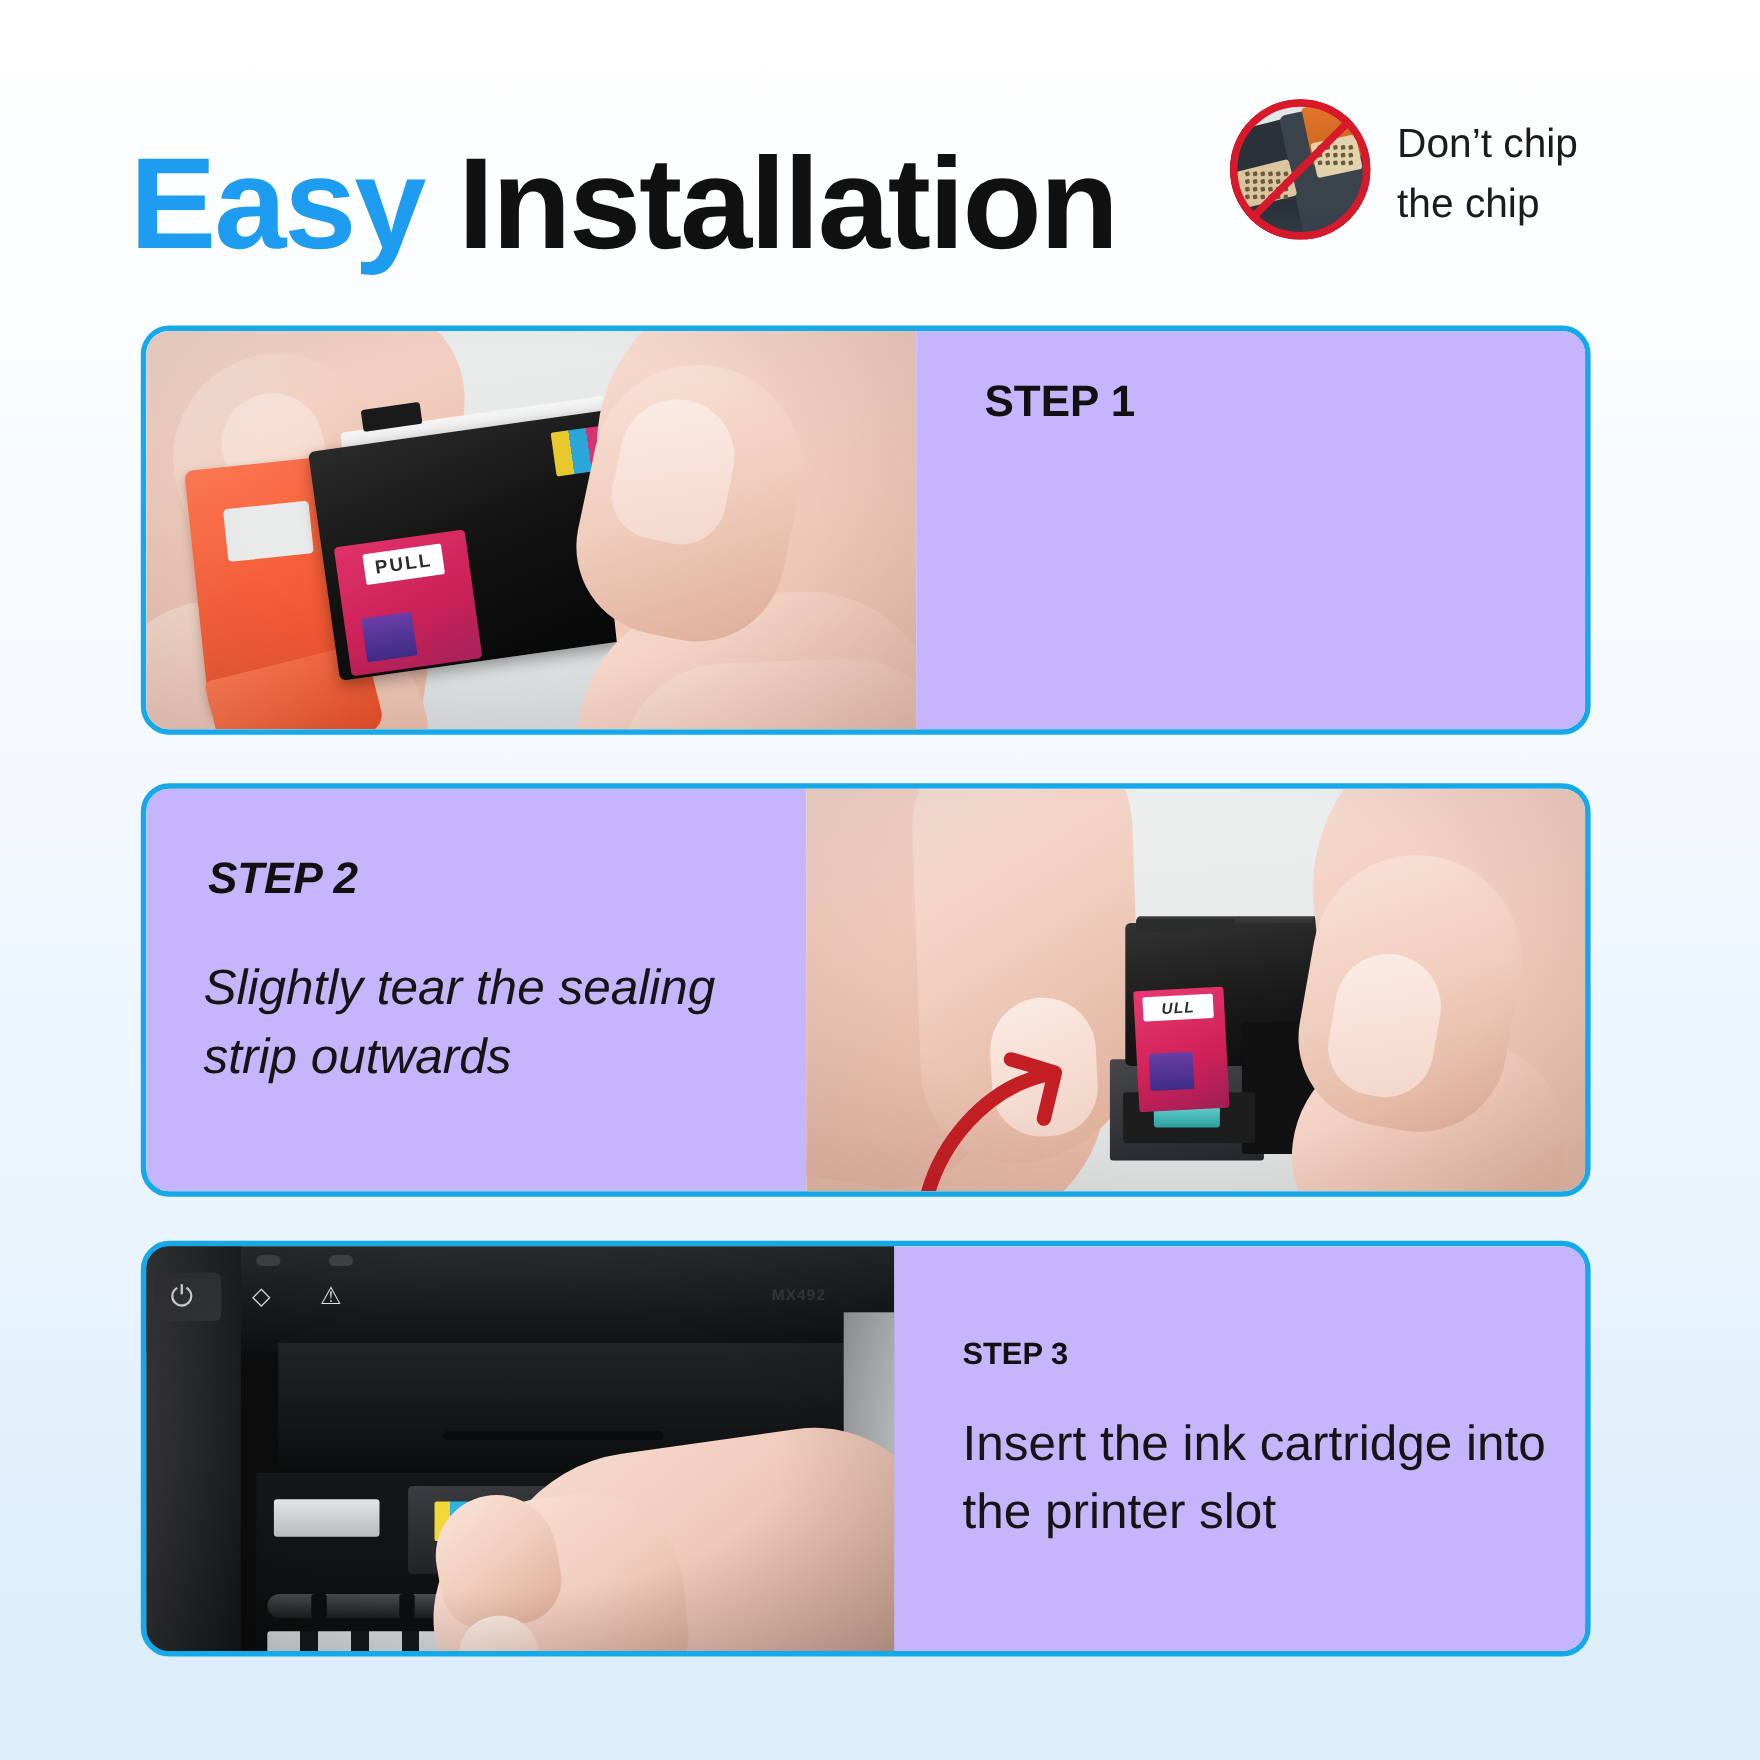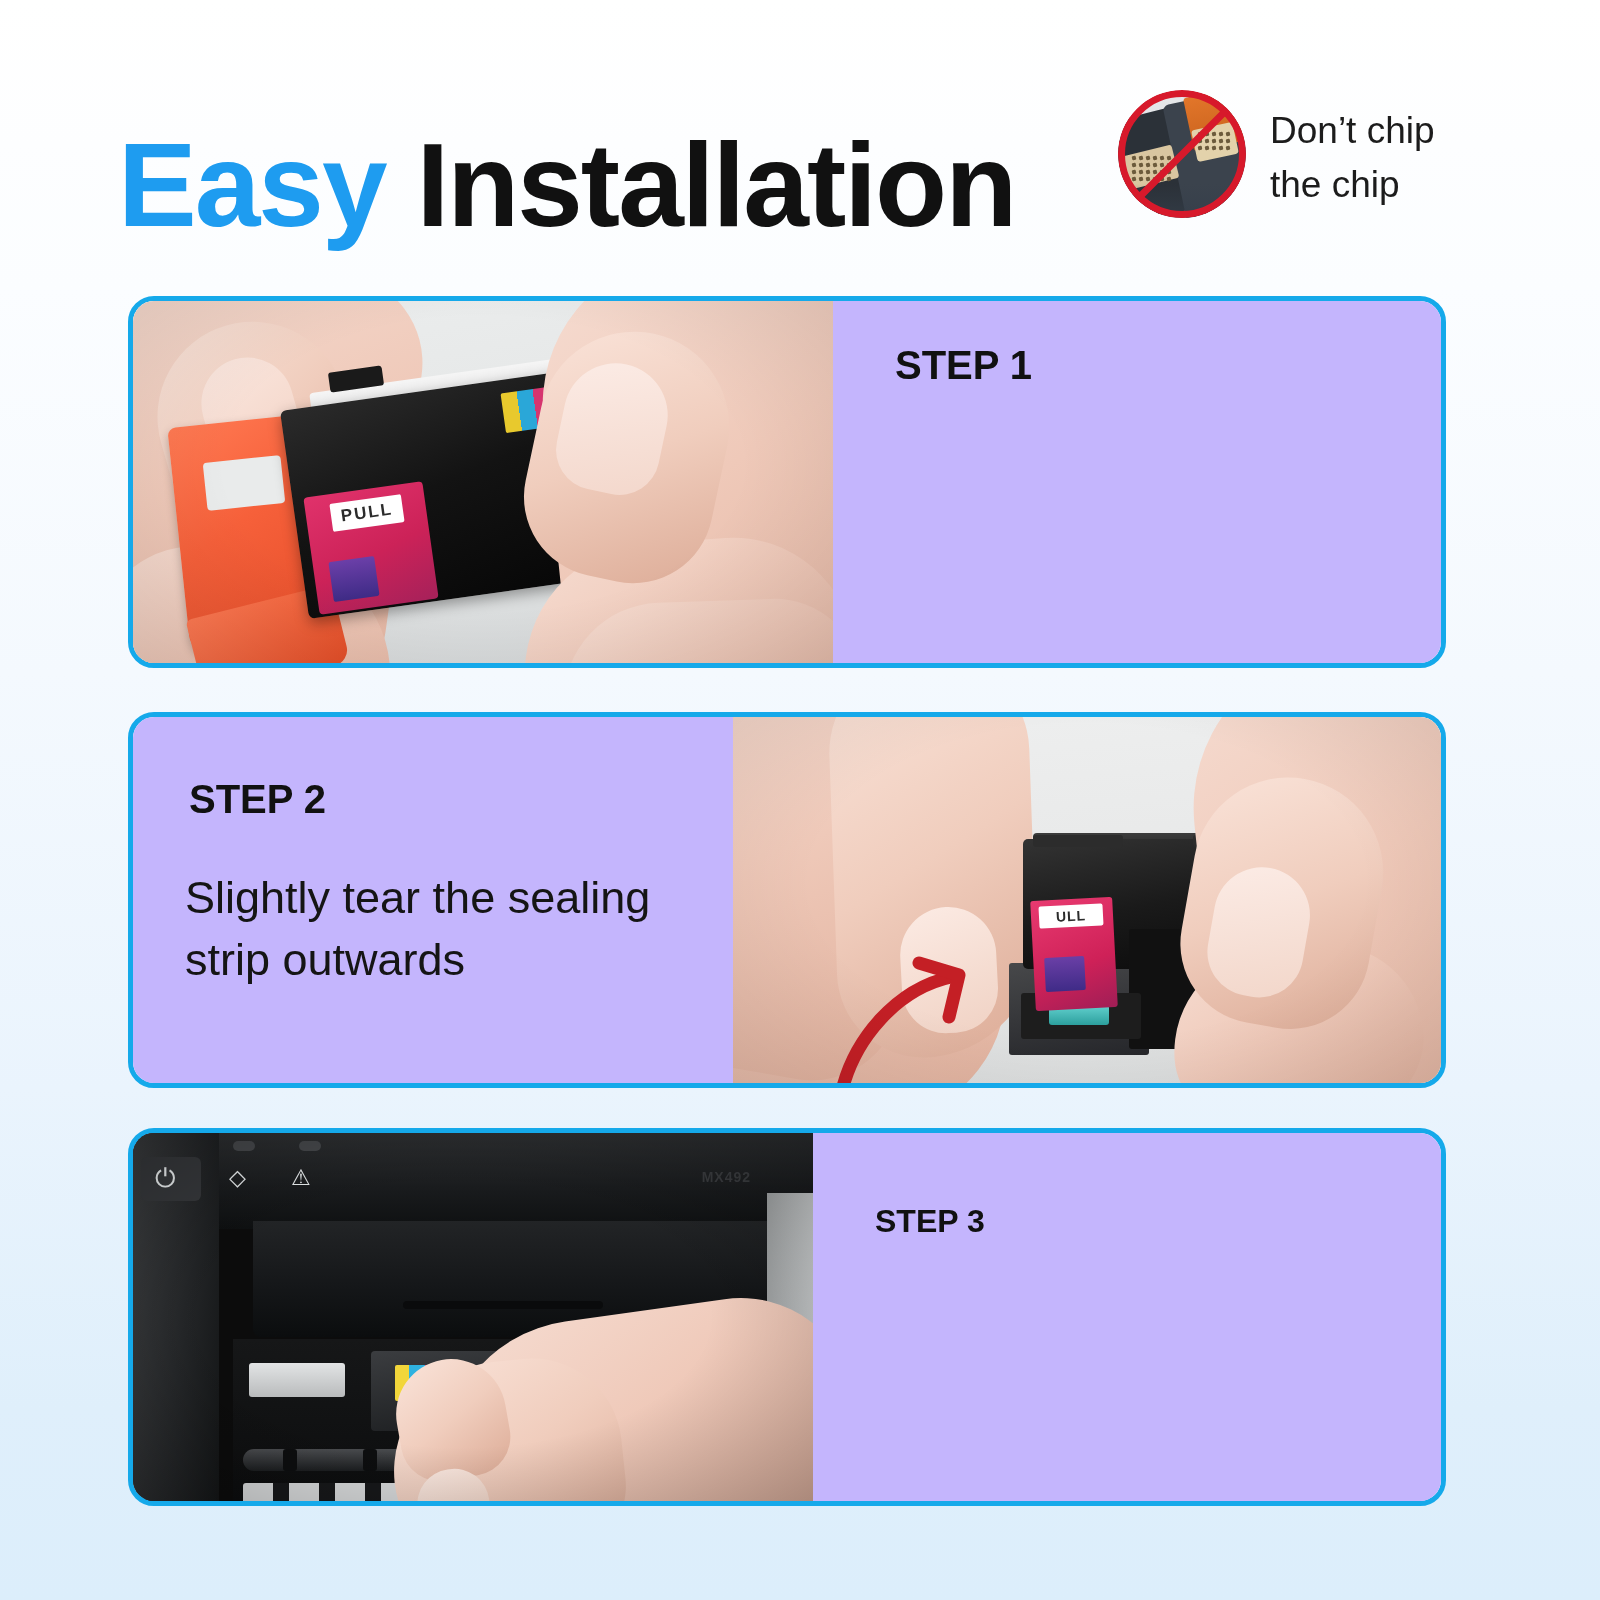--- a/index.html
+++ b/index.html
@@ -41,38 +41,38 @@
     font-size:37px;line-height:54px;color:#1c1c1c;font-weight:normal;
   }
 
   
   .panel{
     position:absolute;background:#ffffff;
     border:5px solid #15a9ea;border-radius:26px;
     box-sizing:border-box;overflow:hidden;display:flex;
   }
   #panel1{left:128px;top:296px;width:1318px;height:372px;}
-  #panel2{left:128px;top:712px;width:1318px;height:376px;}
+  #panel2{left:128px;top:712px;width:1318px;height:376px;font-style:italic;}
   #panel3{left:128px;top:1128px;width:1318px;height:378px;}
 
   .photo{position:relative;overflow:hidden;flex:0 0 auto;background:#d9dcdd;}
   .textcell{position:relative;flex:1 1 auto;background:#c4b5fd;}
   .step-head{
     position:absolute;font-weight:bold;color:#111111;white-space:nowrap;
   }
   .step-body{position:absolute;color:#151515;font-weight:normal;}
 
   
   #p1-head{left:62px;top:42px;font-size:40px;}
   #p1-body{left:62px;top:110px;width:430px;font-size:45px;line-height:62px;}
   
   #p2-head{left:56px;top:60px;font-size:40px;}
   #p2-body{left:52px;top:150px;width:560px;font-size:45px;line-height:62px;}
   
-  #p3-head{left:62px;top:70px;font-size:32px;}
+  #p3-head{left:62px;top:82px;font-size:28px;}
   #p3-body{left:62px;top:148px;width:540px;font-size:45px;line-height:62px;}
 
   
   .ph1{width:700px;height:100%;background:linear-gradient(170deg,#eceeee 0%,#e3e5e5 50%,#d4d7d8 100%);}
   .sk{position:absolute;background:linear-gradient(150deg,#f6ddd2 0%,#efc9b9 45%,#e0b09c 100%);}
   .sk2{position:absolute;background:linear-gradient(150deg,#fae4da 0%,#f0cdbd 50%,#dcab96 100%);}
   .h1-lhand{left:-60px;top:-40px;width:330px;height:470px;border-radius:140px 90px 120px 160px;transform:rotate(8deg);}
   .h1-lthumb{left:30px;top:20px;width:190px;height:230px;border-radius:95px 95px 70px 70px;transform:rotate(-16deg);}
   .h1-lthumbnail{position:absolute;left:72px;top:56px;width:92px;height:118px;border-radius:46px 46px 38px 38px;background:linear-gradient(160deg,#fbe7df,#f2d2c4);transform:rotate(-16deg);}
   .h1-lfing{left:-40px;top:250px;width:300px;height:190px;border-radius:120px 140px 80px 60px;transform:rotate(6deg);}
@@ -306,16 +306,17 @@
 
       <div class="p3-side"></div>
       <div class="sk h3-hand"></div>
       <div class="sk2 h3-fist"></div>
       <div class="sk2 h3-fing"></div>
       <div class="h3-nail"></div>
       <div class="p3-vig"></div>
     </div>
     <div class="textcell">
       <div class="step-head" id="p3-head">STEP 3</div>
+      <div class="step-body" id="p3-body">Insert the ink cartridge into the printer slot</div>
     </div>
   </div>
 
 </div>
 
 </body></html>

